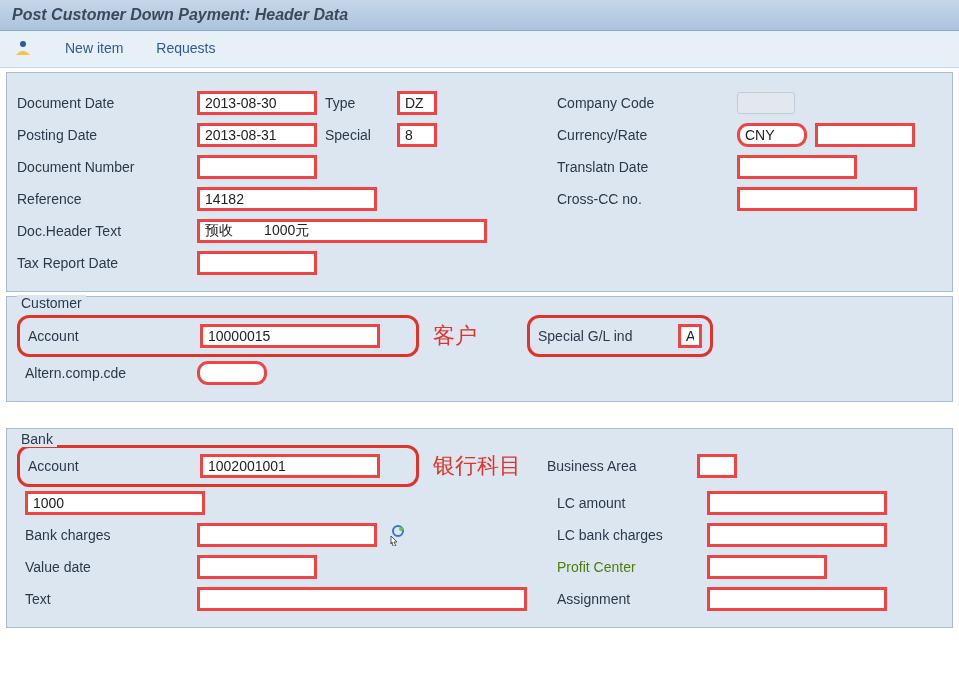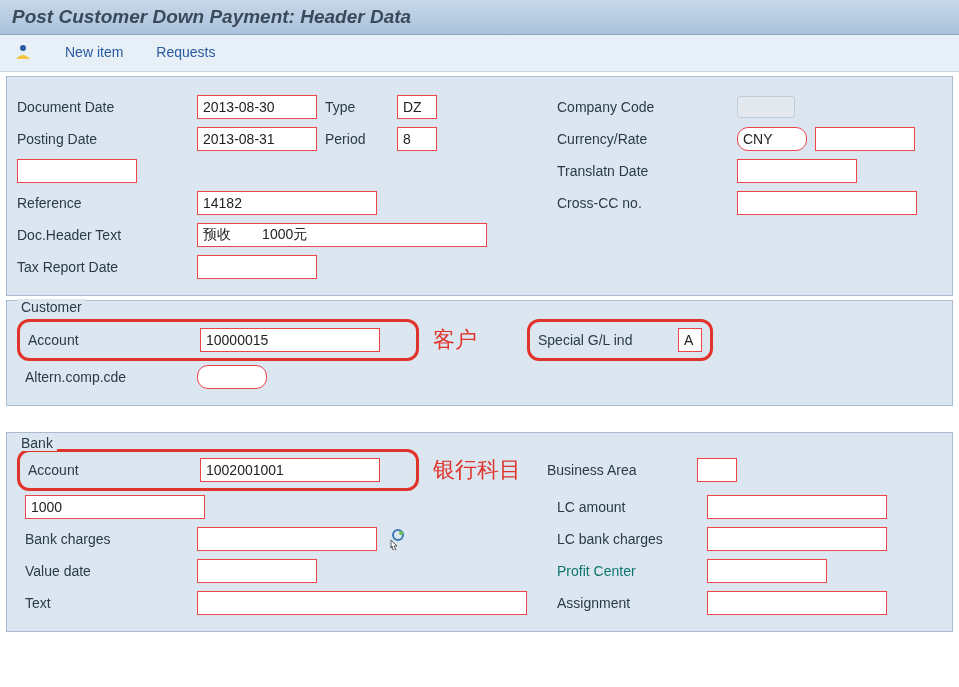--- a/index.html
+++ b/index.html
@@ -11,21 +11,21 @@
     background: #fff;
     width: 959px;
   }
   .title-bar {
     background: linear-gradient(#c7d7e8, #aac3dd);
     border-bottom: 1px solid #8aa7c4;
     padding: 6px 12px;
   }
   .title-bar h1 {
     margin: 0;
-    font-size: 19px;
+    font-size: 16px;
     font-style: italic;
     font-weight: bold;
     color: #3b4a5a;
   }
   .toolbar {
     display: flex;
     align-items: center;
     gap: 33px;
     padding: 8px 14px 10px;
     background: #e7eff7;
@@ -68,21 +68,21 @@
   .label {
     width: 180px;
     color: #2b3a4a;
     font-size: 14px;
   }
   input.val, .val {
     font-family: Arial, sans-serif;
     font-size: 14px;
     color: #222;
     background: #fff;
-    border: 1px solid #ef4444;
+    border: 3px solid #ef4444;
     height: 24px;
     padding: 1px 5px;
   }
   .w110 { width: 120px; }
   .w48  { width: 40px; }
   .w70  { width: 70px; border-radius: 11px; }
   .w100 { width: 100px; }
   .w180 { width: 180px; }
   .w280 { width: 290px; }
   .w24  { width: 24px; text-align: left; }
@@ -139,31 +139,32 @@
     </div>
 
     <div class="field-row">
       <div class="label">Company Code</div>
       <span class="blurry"></span>
     </div>
 
     <div class="field-row">
       <div class="label">Posting Date</div>
       <input class="val w110" value="2013-08-31" style="">
-      <div class="period-label gap8">Period</div>
+      <div class="period-label gap8">Special</div>
       <input class="val w48" value="8" style="">
     </div>
 
     <div class="field-row">
       <div class="label">Currency/Rate</div>
       <input class="val w70" value="CNY" style="">
       <input class="val w100 gap8" value="" style="">
     </div>
 
     <div class="field-row">
+      <div class="label">Document Number</div>
       <input class="val w110" value="" style="">
     </div>
 
     <div class="field-row">
       <div class="label">Translatn Date</div>
       <input class="val w110" value="" style="">
     </div>
 
     <div class="field-row">
       <div class="label">Reference</div>
@@ -249,21 +250,21 @@
     <div class="field-row">
       <div style="width:150px; color:#2b3a4a;">LC bank charges</div>
       <input class="val w180" value="" style="">
     </div>
 
     <div class="field-row" style="padding-left:8px;">
       <div class="label" style="width:172px;">Value date</div>
       <input class="val w110" value="" style="">
     </div>
     <div class="field-row">
-      <div style="width:150px; color:#0f766e;">Profit Center</div>
+      <div style="width:150px; color:#4d7c0f;">Profit Center</div>
       <input class="val w110" value="" style="">
     </div>
 
     <div class="field-row" style="padding-left:8px;align-items:center;">
       <div class="label" style="width:172px;">Text</div>
       <input class="val" style="width: 330px;" value="">
     </div>
     <div class="field-row">
       <div style="width:150px; color:#2b3a4a;">Assignment</div>
       <input class="val w180" value="" style="">

